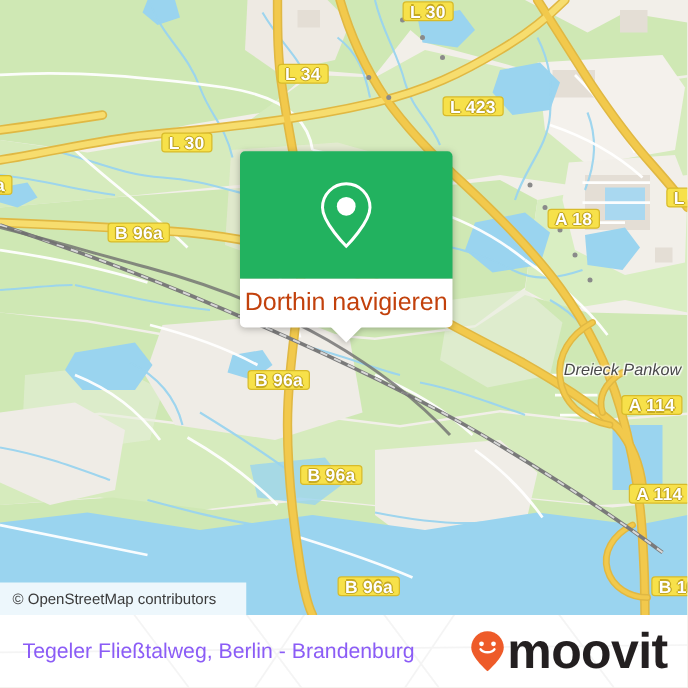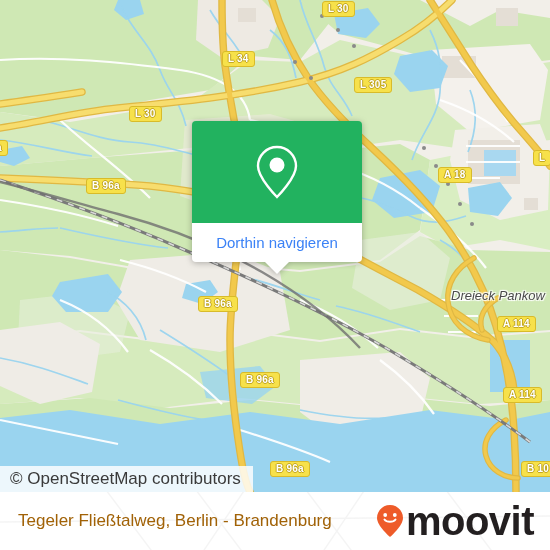--- a/index.html
+++ b/index.html
@@ -29,21 +29,21 @@
   #map svg { display: block; }
 
   
   .shield {
     position: absolute;
     background: #f7e14a;
     border: 1px solid #d8bb2a;
     border-radius: 3px;
     color: #ffffff;
     font-weight: bold;
-    font-size: 10px;
+    font-size: 14px;
     line-height: 14px;
     height: 16px;
     padding: 0 5px;
     letter-spacing: 0.2px;
     white-space: nowrap;
     text-shadow: 0 0 1px #b09a1e, 1px 0 0 #c7ab24, -1px 0 0 #c7ab24,
                  0 1px 0 #c7ab24, 0 -1px 0 #c7ab24;
     z-index: 6;
     font-family: "Liberation Sans", sans-serif;
   }
@@ -77,45 +77,45 @@
     align-items: center;
     justify-content: center;
   }
   #popup-label {
     background: #ffffff;
     height: 39px;
     border-radius: 0 0 4px 4px;
     display: flex;
     align-items: center;
     justify-content: center;
-    font-size: 15px;
-    color: #3b82f6;
+    font-size: 20px;
+    color: #c2410c;
     position: relative;
   }
   #popup-tail {
     position: absolute;
     left: 50%;
     bottom: -12px;
     margin-left: -13px;
     width: 0; height: 0;
     border-left: 13px solid transparent;
     border-right: 13px solid transparent;
     border-top: 13px solid #ffffff;
   }
 
   
   #attribution {
     position: absolute;
     left: 0; top: 466px;
     height: 26px;
     background: rgba(255,255,255,0.82);
     color: #3a3a3a;
-    font-size: 17px;
+    font-size: 12px;
     line-height: 26px;
-    padding: 0 12px 0 10px;
+    padding: 0 24px 0 10px;
     z-index: 30;
     white-space: nowrap;
   }
 
   
   #bottombar {
     position: absolute;
     left: 0; top: 492px;
     width: 550px; height: 58px;
     background: #ffffff;
@@ -127,21 +127,21 @@
     overflow: hidden;
   }
   #bottombar-bg {
     position: absolute;
     left: 0; top: 0; width: 100%; height: 100%;
     opacity: 0.09;
     pointer-events: none;
   }
   #place-name {
     font-size: 17px;
-    color: #a16207;
+    color: #8b5cf6;
     white-space: nowrap;
     position: relative;
     z-index: 2;
     text-align: right;
   }
   #moovit-logo {
     display: flex;
     align-items: center;
     position: relative;
     z-index: 2;
@@ -309,21 +309,21 @@
         <circle cx="436" cy="166" r="2"></circle>
         <circle cx="448" cy="184" r="2"></circle>
         <circle cx="460" cy="204" r="2"></circle>
         <circle cx="472" cy="224" r="2"></circle>
       </g>
     </svg>
 
     <div>
       <div class="shield" style="left:222px;top:51px">L 34</div>
       <div class="shield" style="left:322px;top:1px">L 30</div>
-      <div class="shield" style="left:354px;top:77px">L 305</div>
+      <div class="shield" style="left:354px;top:77px">L 423</div>
       <div class="shield" style="left:129px;top:106px">L 30</div>
       <div class="shield" style="left:-10px;top:140px">a</div>
       <div class="shield" style="left:438px;top:167px">A 18</div>
       <div class="shield" style="left:533px;top:150px">L</div>
       <div class="shield" style="left:86px;top:178px">B 96a</div>
       <div class="shield" style="left:198px;top:296px">B 96a</div>
       <div class="shield" style="left:497px;top:316px">A 114</div>
       <div class="shield" style="left:240px;top:372px">B 96a</div>
       <div class="shield" style="left:503px;top:387px">A 114</div>
       <div class="shield" style="left:270px;top:461px">B 96a</div>

